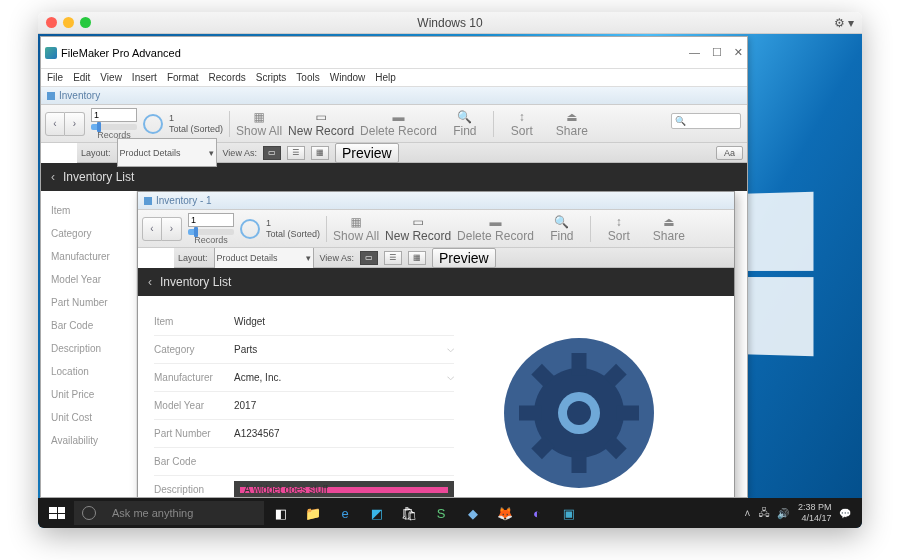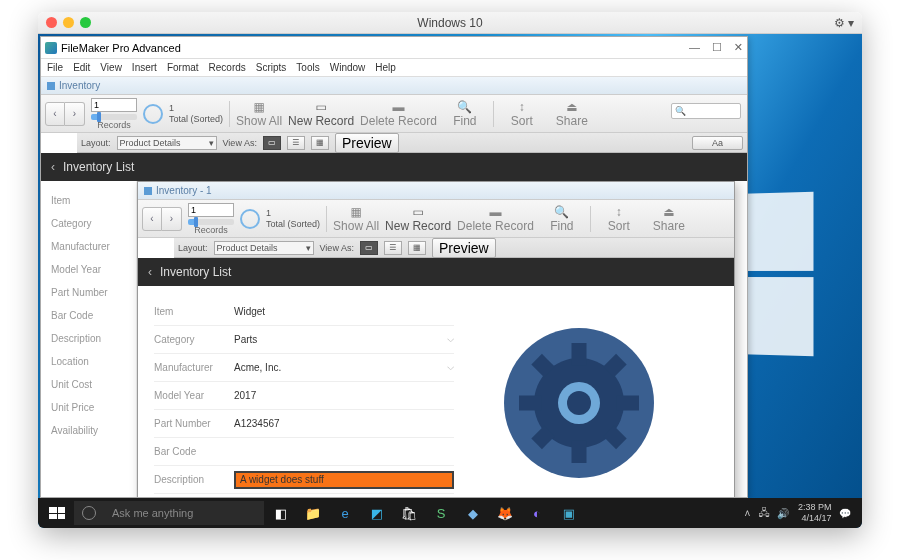--- a/index.html
+++ b/index.html
@@ -14,21 +14,21 @@
 .mac-title { position: absolute; left: 50%; transform: translateX(-50%); font-size: 12px; color:#444; }
 .mac-gear { position: absolute; right: 8px; font-size: 12px; color:#555; }
 
 
 .desktop { position: relative; width: 100%; height: calc(100% - 22px); background: linear-gradient(120deg, #0a5a9e 0%, #1a8fd4 40%, #4fc3ff 55%, #0d6cb5 75%, #034e8a 100%); overflow: hidden; }
 .winlogo { position: absolute; right: 50px; top: 160px; width: 160px; height: 160px; display: grid; grid-template-columns: 1fr 1fr; grid-template-rows: 1fr 1fr; gap: 6px; transform: perspective(400px) rotateY(-8deg); }
 .winlogo div { background: rgba(255,255,255,0.85); }
 
 
 .fm-window { position: absolute; top: 2px; left: 2px; width: 708px; height: 462px; background:#fff; border: 1px solid #aaa; box-shadow: 2px 2px 6px rgba(0,0,0,0.2); display: flex; flex-direction: column; }
-.fm-titlebar { height: 22px; background:#fff; border-bottom:1px solid #ddd; display:flex; align-items:center; justify-content:space-between; padding:0 4px; font-size:11px;text-align:right; }
+.fm-titlebar { height: 32px; background:#fff; border-bottom:1px solid #ddd; display:flex; align-items:center; justify-content:space-between; padding:0 4px; font-size:11px;text-align:right; }
 .fm-title { display:flex; align-items:center; gap:4px; }
 .fm-title .logo { width:12px; height:12px; background: linear-gradient(135deg,#4a9,#27b); border-radius:2px; }
 .win-controls { display:flex; gap:12px; font-size:11px; color:#666; font-family: "Segoe UI Symbol"; }
 .menubar { height:18px; display:flex; gap:10px; padding:2px 6px; font-size:10px; color:#333; border-bottom:1px solid #ddd; align-items:center; }
 .doc-tab { height:18px; background:linear-gradient(#eef5fb,#dce8f2); border-bottom:1px solid #ccc; display:flex; align-items:center; padding:0 6px; font-size:10px; color:#5a7fa6; }
 .doc-tab .dt-icon { width:8px; height:8px; background:#5a9bd5; margin-right:4px; }
 
 
 .toolbar { height:38px; background:linear-gradient(#f7f7f7,#e6e6e6); border-bottom:1px solid #ccc; display:flex; align-items:center; padding:0 4px; gap:6px; font-size:9px; color:#666; position:relative; }
 .navbtn { width:20px; height:24px; background:linear-gradient(#fdfdfd,#e6e6e6); border:1px solid #bbb; display:flex; align-items:center; justify-content:center; font-size:10px; color:#667; cursor:pointer; }
@@ -44,46 +44,46 @@
 .tbtn { display:flex; flex-direction:column; align-items:center; min-width:44px; color:#888; cursor:pointer; }
 .tbtn.active { color:#555; }
 .tbtn .ico { font-size:12px; height:14px; }
 .tbtn .lbl { font-size:12px; }
 .vsep { width:1px; height:26px; background:#ccc; }
 .searchbox { position:absolute; right:6px; top:8px; width:70px; height:16px; background:#fff; border:1px solid #bbb; border-radius:2px; display:flex; align-items:center; padding:0 3px; }
 .searchbox::before { content:"🔍"; font-size:9px; color:#888; }
 
 
 .layoutbar { height:20px; background:linear-gradient(#e9e9e9,#dcdcdc); border-bottom:1px solid #bbb; display:flex; align-items:center; gap:6px; padding:0 4px; font-size:9px; color:#555;margin-left:36px; }
-.layoutbar select, .layoutbar .dropdown { height:14px; font-size:9px; border:1px solid #aaa; background:#f5f5f5; padding:0 2px; width:100px; display:flex; align-items:center; justify-content:space-between;gap:18px; }
+.layoutbar select, .layoutbar .dropdown { height:29px; font-size:9px; border:1px solid #aaa; background:#f5f5f5; padding:0 2px; width:100px; display:flex; align-items:center; justify-content:space-between;gap:18px; }
 .vbtn { width:18px; height:14px; background:linear-gradient(#fdfdfd,#e2e2e2); border:1px solid #aaa; display:inline-flex; align-items:center; justify-content:center; font-size:8px; }
 .vbtn.dark { background:#555; color:#fff; border-color:#444; }
 .pvbtn { height:20px; padding:0 6px; font-size:14px; background:linear-gradient(#fdfdfd,#e2e2e2); border:1px solid #aaa; border-radius:2px; }
-.aa { position:absolute; right:4px; font-size:9px; padding:0 19px; background:linear-gradient(#fdfdfd,#e2e2e2); border:1px solid #aaa; border-radius:2px; height:14px; display:flex; align-items:center; }
+.aa { position:absolute; right:4px; font-size:9px; padding:0 7px; background:linear-gradient(#fdfdfd,#e2e2e2); border:1px solid #aaa; border-radius:2px; height:14px; display:flex; align-items:center; }
 
 
 .headerbar { height:28px; background:#2b2b2b; color:#ddd; display:flex; align-items:center; padding:0 10px; font-size:12px; gap:8px; }
 .headerbar .chev { color:#bbb; }
 
 
 .body { flex:1; display:flex; overflow:hidden; background:#fff; }
 .sidebar { width:96px; background:#fff; border-right:1px solid #eee; padding:8px 0; }
 .sidebar .sbi { font-size:10px; color:#999; padding:6px 10px; }
 .main { flex:1; position:relative; background:#fdfdfd; }
 
 
 .fm-window.nested { top:0; left:0; width:598px; height:352px; position:relative; box-shadow:3px 3px 10px rgba(0,0,0,0.25); border:1px solid #999; }
 
 .details { padding:12px 16px; display:flex; gap:20px; }
 .fields { flex:0 0 300px; }
 .row { display:flex; align-items:center; height:28px; border-bottom:1px solid #eee; }
 .row .lbl { width:80px; font-size:10px; color:#999; }
 .row .val { flex:1; font-size:10px; color:#333; display:flex; align-items:center; justify-content:space-between; }
 .row .val.dd::after { content:"⌵"; color:#bbb; font-size:9px; }
-.row.input .val { border:2px solid #404040; height:18px; padding:0 4px; background:#f97316; }
+.row.input .val { border:6px solid #404040; height:18px; padding:0 4px; background:#ec4899; }
 
 .gear-img { width:150px; height:150px; position:relative; }
 .gear-img svg { position:absolute; left:30px; top:30px; }
 
 
 .taskbar { position:absolute; bottom:0; left:0; right:0; height:30px; background:#1a1a1a; display:flex; align-items:center; padding:0 4px; gap:2px; }
 .taskbar .tbitem { width:30px; height:26px; display:flex; align-items:center; justify-content:center; font-size:13px; color:#fff; cursor:pointer; }
 .cortana { flex:0 0 190px; height:24px; background:#2b2b2b; display:flex; align-items:center; padding:0 8px; gap:16px; color:#888; font-size:11px; }
 .cortana .ring { width:14px; height:14px; border:1.5px solid #888; border-radius:50%; }
 .tray { margin-left:auto; display:flex; align-items:center; gap:8px; color:#ccc; font-size:10px; padding-right:6px; }
@@ -208,22 +208,22 @@
       <div class="body">
         <div class="sidebar">
           <div class="sbi">Item</div>
           <div class="sbi">Category</div>
           <div class="sbi">Manufacturer</div>
           <div class="sbi">Model Year</div>
           <div class="sbi">Part Number</div>
           <div class="sbi">Bar Code</div>
           <div class="sbi">Description</div>
           <div class="sbi">Location</div>
+          <div class="sbi">Unit Price</div>
           <div class="sbi">Unit Cost</div>
-          <div class="sbi">Unit Price</div>
           <div class="sbi">Availability</div>
         </div>
 
         <div class="main">
 
           <div class="fm-window nested">
             <div class="doc-tab">
               <div class="dt-icon"></div>
               <span>Inventory - 1</span>
             </div>

